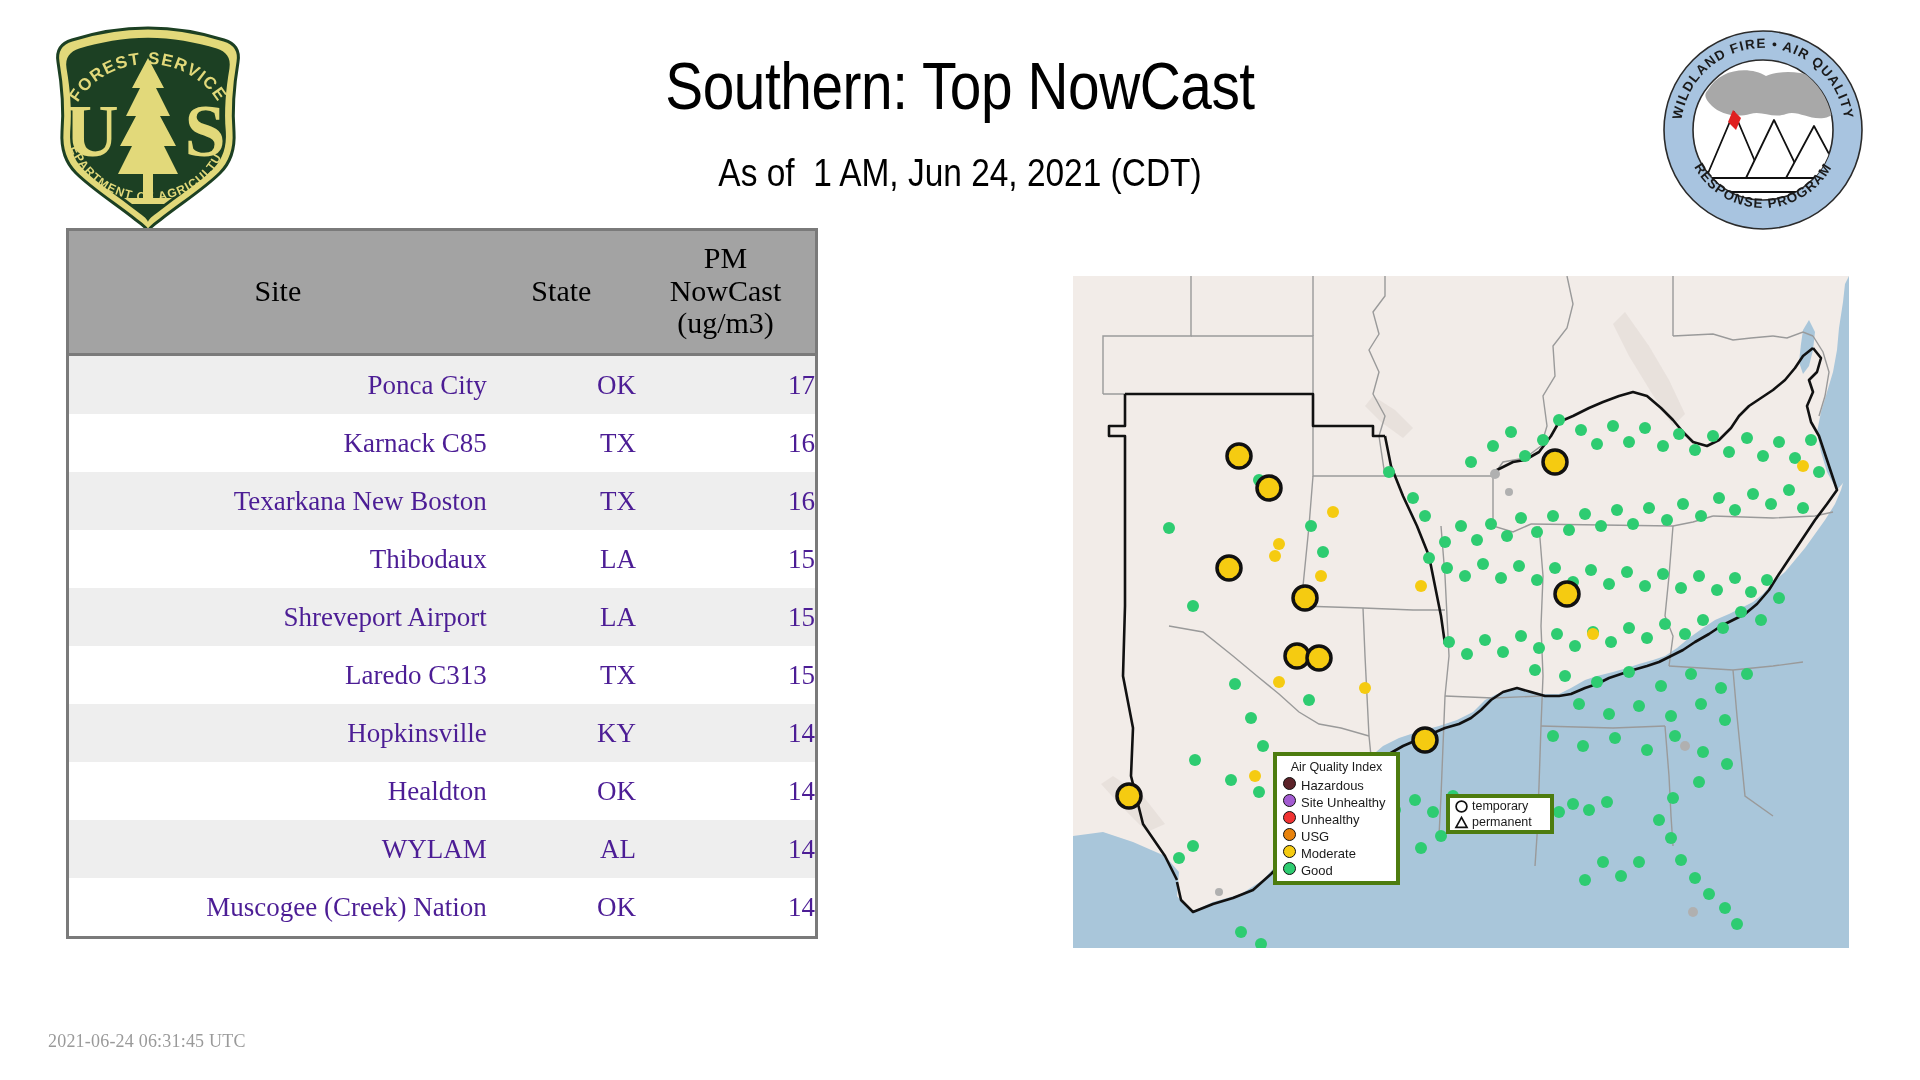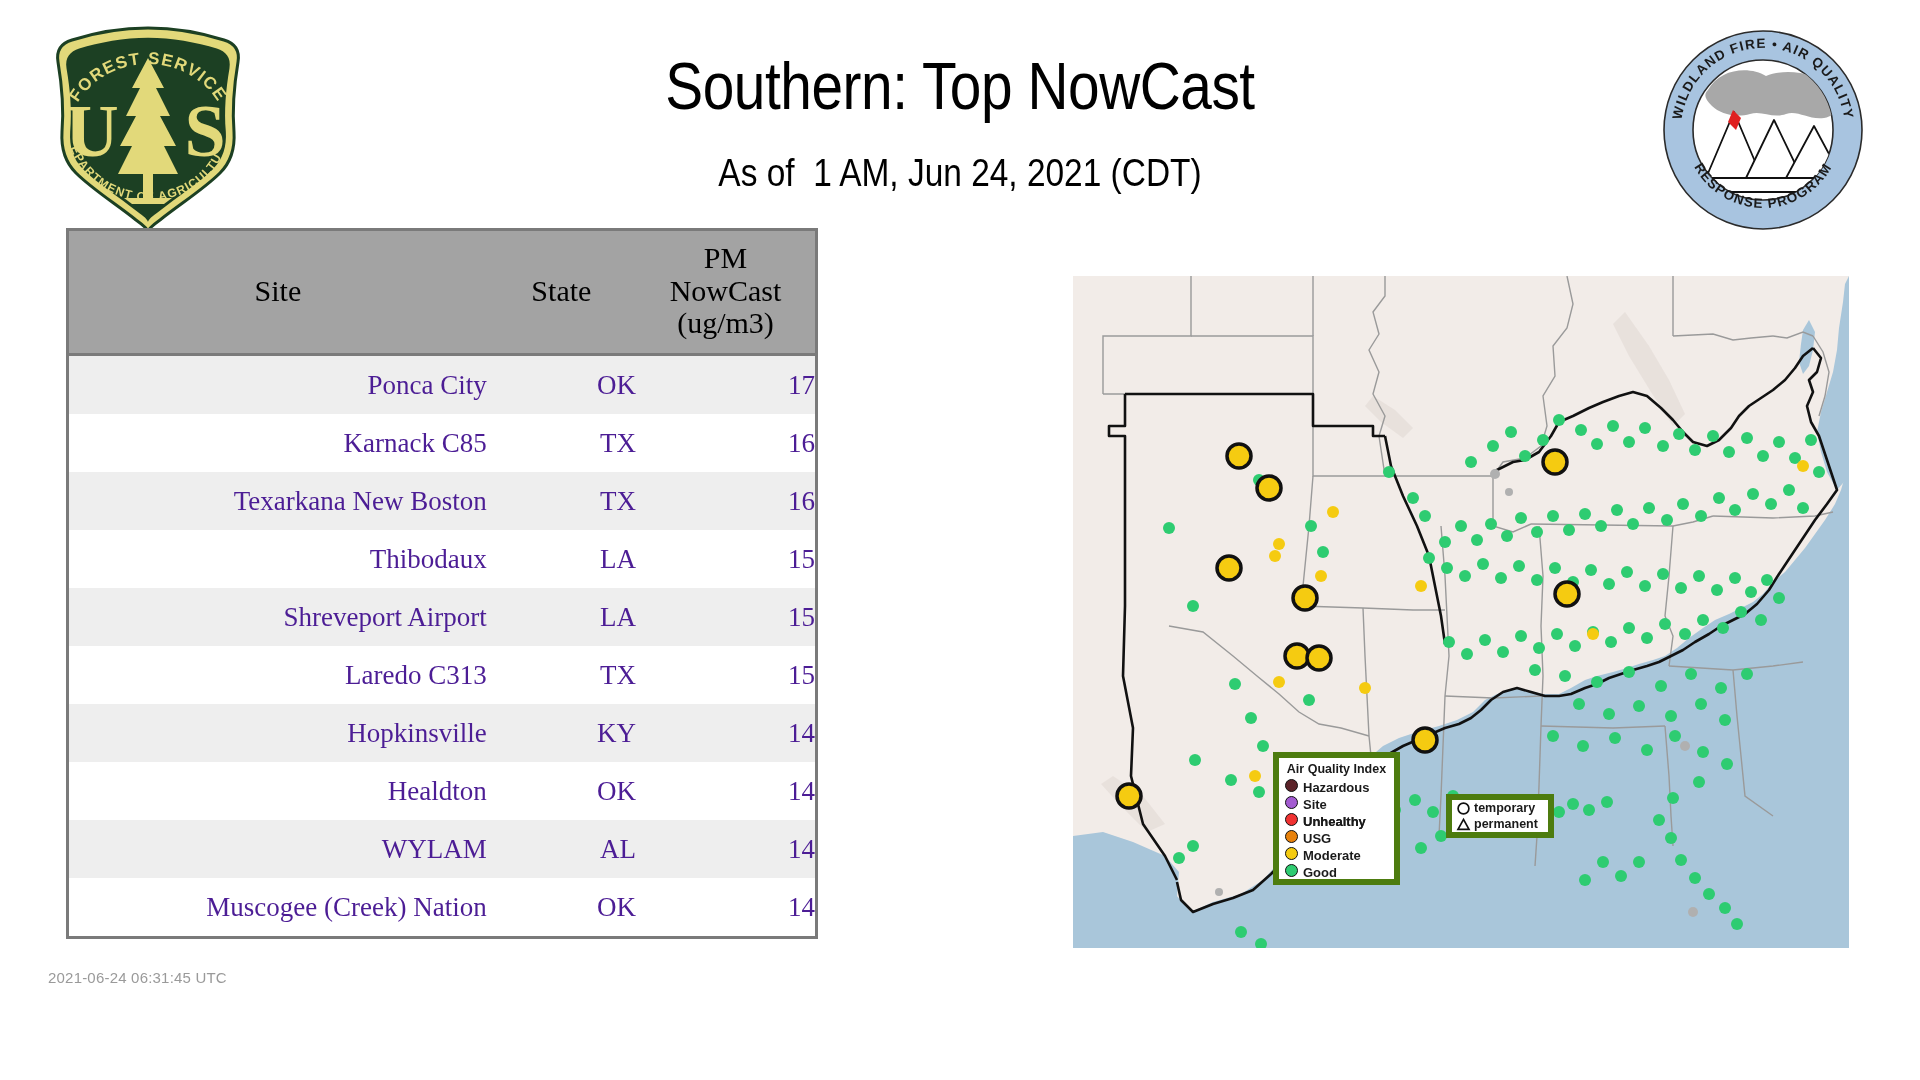--- a/index.html
+++ b/index.html
@@ -97,46 +97,45 @@
     padding: 0;
     line-height: 1;
     white-space: nowrap;
   }
   table.aqtable tbody tr:nth-child(odd)  { background: #eeeeee; }
   table.aqtable tbody tr:nth-child(even) { background: #ffffff; }
 
   #footer-timestamp {
     position: absolute;
     left: 48px;
-    top: 969px;
-    font-family: Liberation Sans, sans-serif;
-    font-size: 15px;
+    top: 1031px;
+    font-family: Liberation Serif, serif;
+    font-size: 18px;
     color: #9a9a9a;
     letter-spacing: 0.2px;
   }
 
   
   #map-panel {
     position: absolute;
     left: 1073px;
     top: 276px;
     width: 776px;
     height: 672px;
     background: #f2ece8;
     overflow: hidden;
   }
   #map-panel svg { display: block; }
   .legend-box {
     position: absolute;
     background: #ffffff;
-    border: 6px solid #4d7c0f;
+    border: 4px solid #4d7c0f;
     box-sizing: border-box;
     font-family: "Liberation Sans", sans-serif;
     color: #1a1a1a;
-    font-weight: bold;
   }
   #aqi-legend {
     left: 200px;
     top: 476px;
     width: 127px;
     height: 133px;
     padding: 4px 6px 0 6px;
   }
   #aqi-legend .legend-title {
     font-size: 12.5px;

